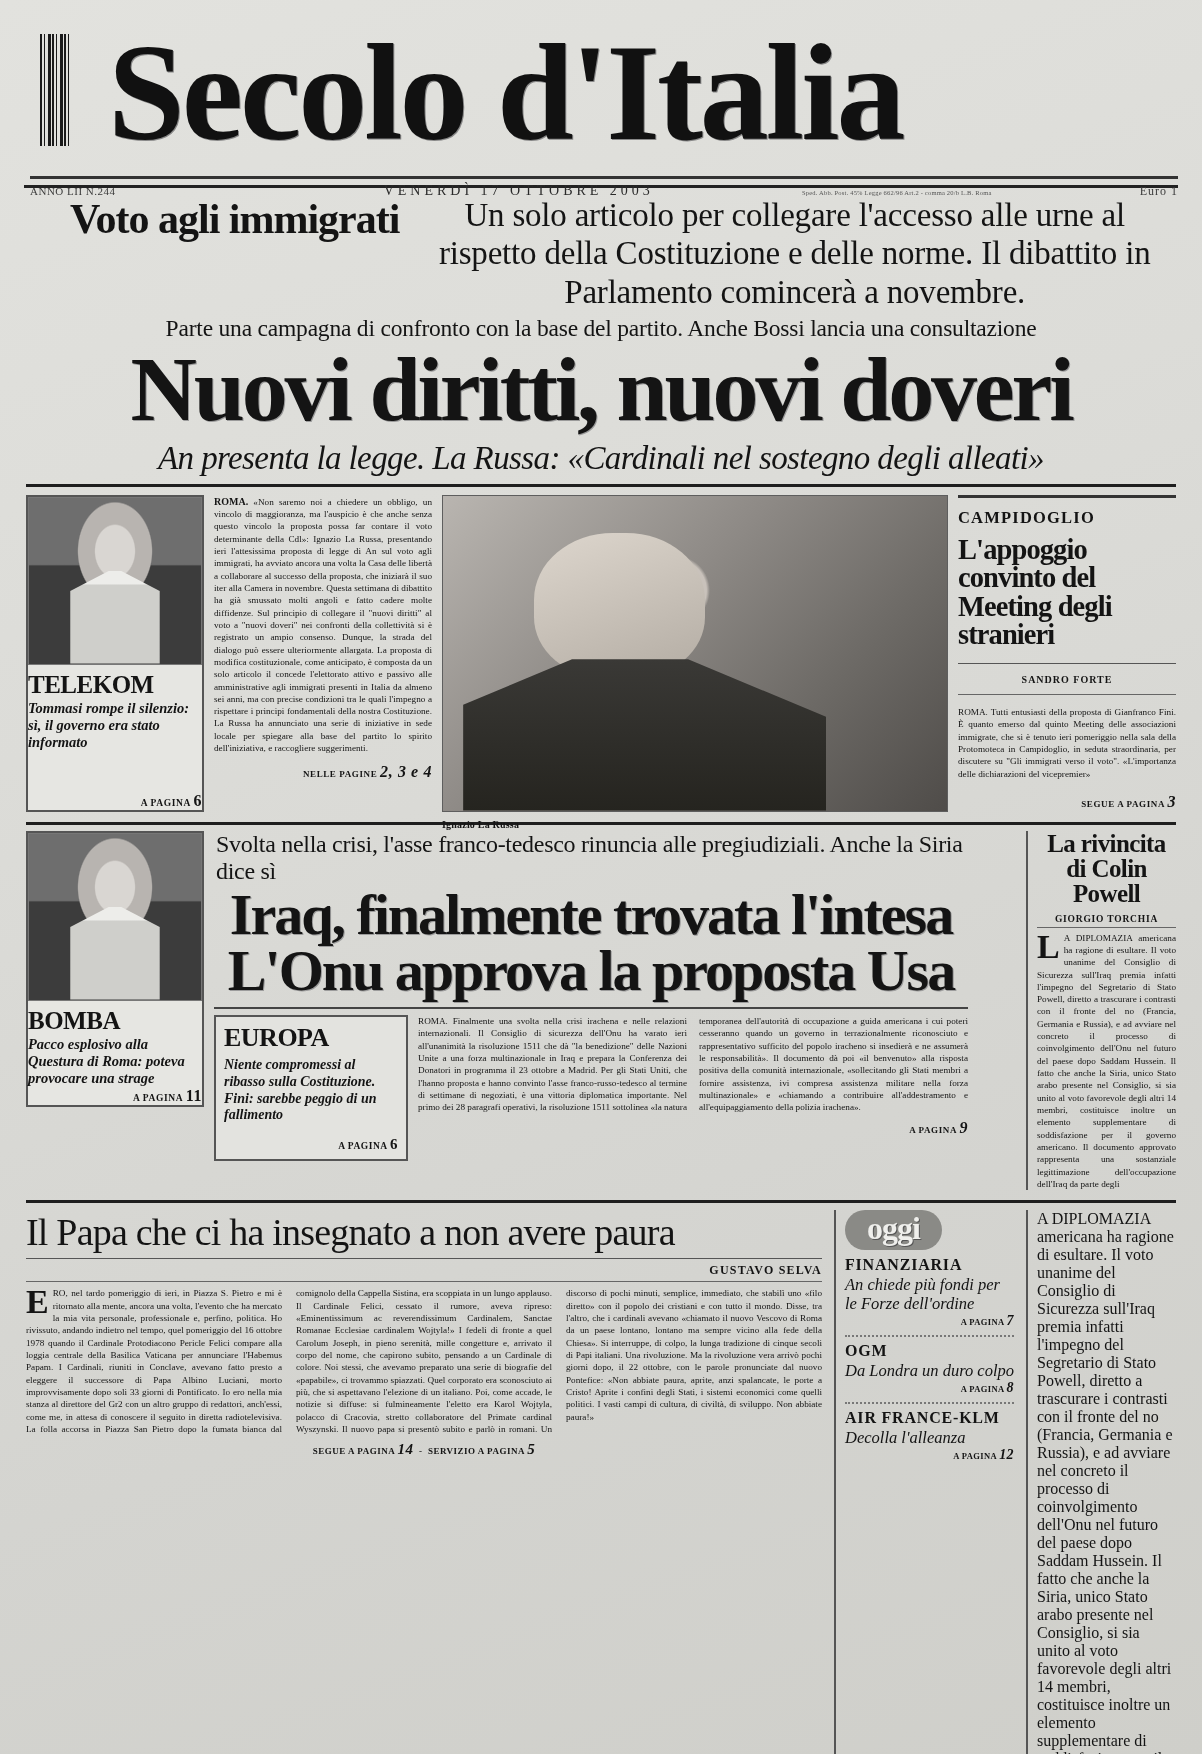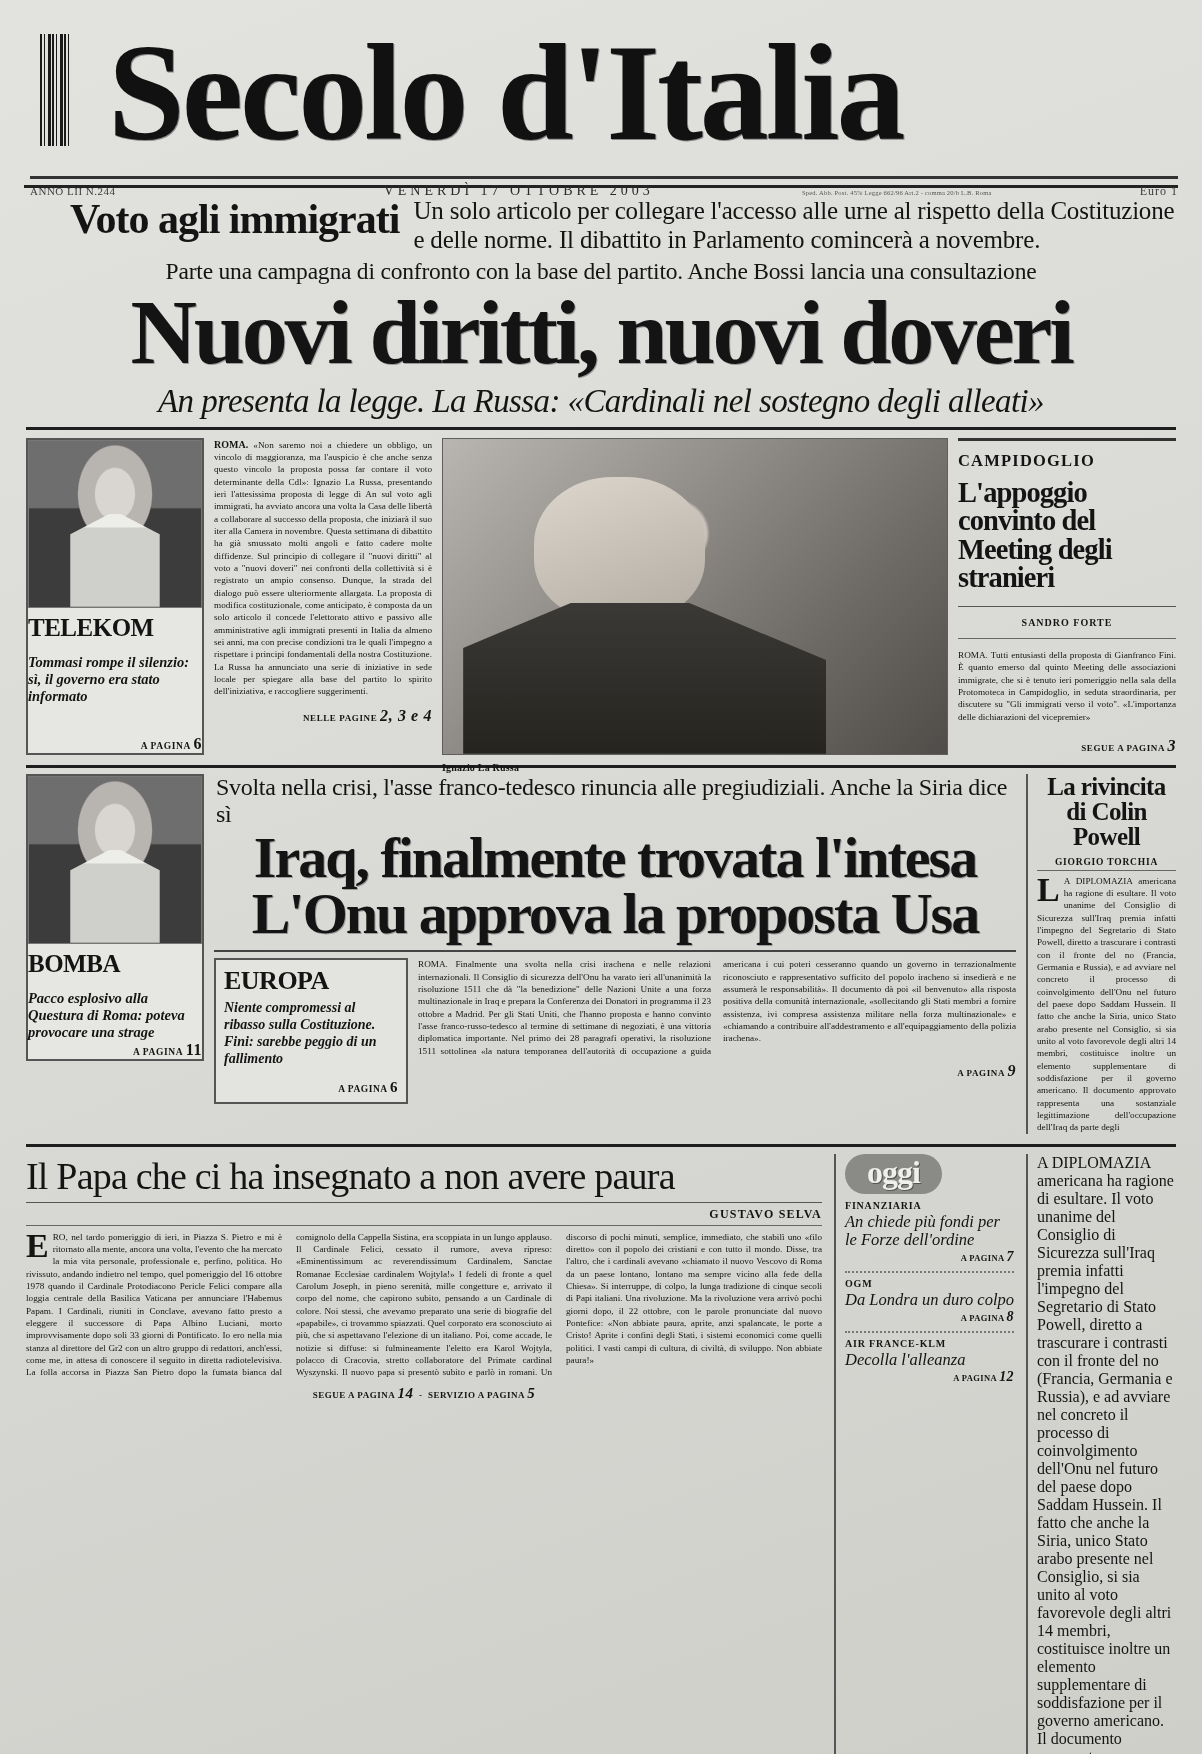--- a/index.html
+++ b/index.html
@@ -83,23 +83,23 @@
   .teaser-kicker {
     font-weight:bold;
     font-size:42px;
     line-height:1.02;
     letter-spacing:-1px;
     white-space:nowrap;
     padding-top:2px;
   }
   .teaser-text {
     flex:1;
-    font-size:25px;
+    font-size:33px;
     line-height:1.16;
-    text-align:left;
+    text-align:center;
     letter-spacing:-.2px;
   }
   .strap {
     padding:4px 26px 0 26px;
     font-size:23.5px;
     text-align:center;
     letter-spacing:-.2px;
   }
   .main-head {
     padding:2px 26px 0 26px;
@@ -151,21 +151,21 @@
     background:linear-gradient(180deg,#ededea 0 14%, #cfcfcb 15% 100%);
     clip-path:polygon(44% 0,56% 0,100% 22%,100% 100%,0 100%,0 22%);
   }
   .promo .pname {
     font-weight:bold; font-size:25px; letter-spacing:-.5px;
     margin-top:6px;
   }
   .promo .pdesc {
     font-style:italic; font-weight:bold;
     font-size:14.5px; line-height:1.18;
-    margin-top:12px;
+    margin-top:1px;
   }
   .promo .ppage {
     margin-top:auto;
     text-align:right;
     font-size:9.5px; letter-spacing:.6px;
     font-weight:bold;
   }
   .promo .ppage b { font-size:16px; }
 
   .col-text {
@@ -249,21 +249,21 @@
   .b2-cols { display:flex; gap:10px; }
   .eurobox { width:194px; border:2px solid #555; padding:6px 8px; background:#e3e3df; }
   .eurobox .etitle { font-weight:bold; font-size:26px; letter-spacing:-.5px; }
   .eurobox .edesc { font-style:italic; font-weight:bold; font-size:14px; line-height:1.2; margin-top:4px; }
   .eurobox .epage { text-align:right; font-size:9.5px; font-weight:bold; margin-top:12px; letter-spacing:.5px; }
   .eurobox .epage b { font-size:15px; }
   .b2-txt { flex:1; font-size:9.2px; line-height:1.34; text-align:justify; columns:2; column-gap:12px; }
   .b2-ref { text-align:right; font-size:9px; font-weight:bold; letter-spacing:.6px; margin-top:5px; }
   .b2-ref b { font-size:16px; font-style:italic; }
 
-  .powellcol { width:150px; border-left:2px solid #555; padding-left:9px; }
+  .powellcol { width:150px; border-left:2px solid #555; padding-left:9px;margin-left:48px; }
   .powellcol .ptitle {
     font-weight:bold; font-size:25px; line-height:1.0;
     letter-spacing:-.6px; text-align:center;
   }
   .powellcol .pby {
     text-align:center; font-weight:bold; font-size:9.5px;
     letter-spacing:.8px; margin:8px 0 3px 0;
   }
   .powellcol .phr { height:1px; background:#666; margin-bottom:4px; }
   .powellcol .pbody { font-size:9.2px; line-height:1.34; text-align:justify; }
@@ -289,21 +289,21 @@
   .oggicol { width:180px; border-left:2px solid #555; padding-left:9px; }
   .oggi-logo {
     display:inline-block;
     background:#8a8a86; color:#efefec;
     font-weight:bold; font-size:32px; letter-spacing:-1px;
     border-radius:20px; padding:0 22px 3px 22px;
     text-shadow:1px 1px 0 #555;
     margin-bottom:6px;
   }
   .oggi-item { margin-bottom:6px; }
-  .oggi-kick { font-weight:bold; font-size:10px; letter-spacing:.8px; }
+  .oggi-kick { font-weight:bold; font-size:16px; letter-spacing:.8px; }
   .oggi-ttl { font-style:italic; font-size:16.5px; line-height:1.1; margin-top:2px; }
   .oggi-pg { text-align:right; font-size:8.5px; font-weight:bold; letter-spacing:.4px; }
   .oggi-pg b { font-size:14px; font-style:italic; }
   .oggi-dots { border-top:2px dotted #777; margin:5px 0; }
 
   .lastcol { width:150px; border-left:2px solid #555; padding-left:9px; }
 </style>
 </head>
 <body>
 

